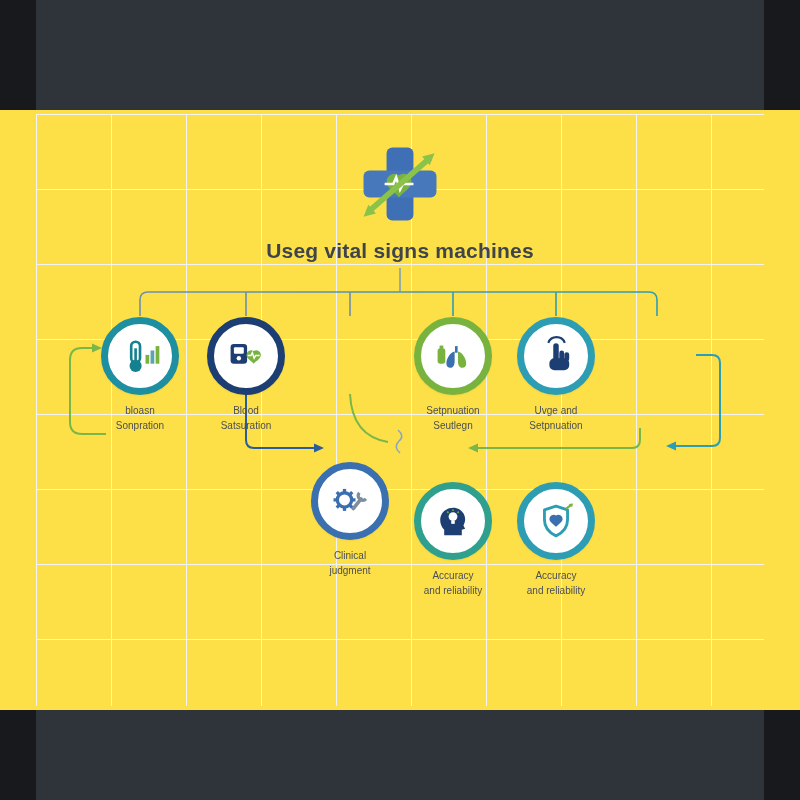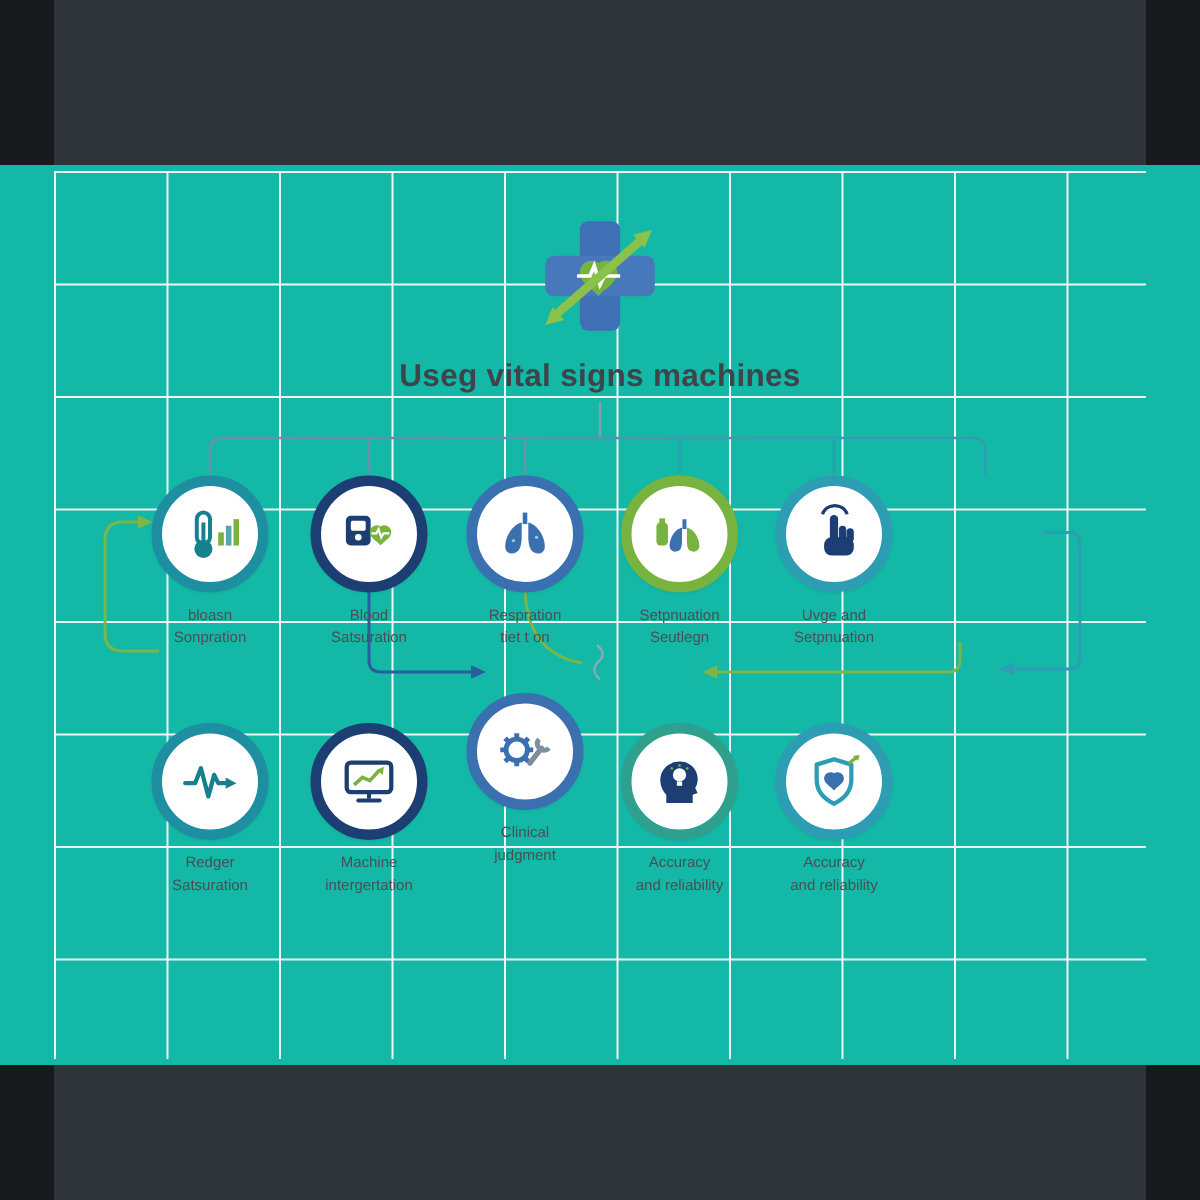--- a/index.html
+++ b/index.html
@@ -7,21 +7,21 @@
   .stage { position:relative; width:800px; height:800px; overflow:hidden; background:#fff; }
 
   
   .bar { position:absolute; left:0; width:800px; background:#2f343a; }
   .bar.top { top:0; height:110px; }
   .bar.bottom { top:710px; height:90px; }
   .corner { position:absolute; top:0; height:100%; width:36px; background:#17191c; }
   .corner.left { left:0; } .corner.right { right:0; }
 
   
-  .content { position:absolute; top:110px; left:0; width:800px; height:600px; background:#14b8a6; }
+  .content { position:absolute; top:110px; left:0; width:800px; height:600px; background:#fde047; }
   .grid { position:absolute; left:36px; top:4px; width:728px; height:592px;
     background-image:linear-gradient(#f1f3f5 1px,transparent 1px),
                      linear-gradient(90deg,#f1f3f5 1px,transparent 1px);
     background-size:75px 75px; }
 
   .connectors { position:absolute; left:0; top:0; width:800px; height:600px; pointer-events:none; }
 
   .center-icon { position:absolute; left:352px; top:26px; width:96px; height:96px; }
 
   .title { position:absolute; left:0; top:129px; width:100%; text-align:center;
@@ -134,35 +134,20 @@
           <path d="M27,27 C25.2,24.6 20.5,22.5 20.5,19 A4.2,4.2 0 0 1 27,15.5 A4.2,4.2 0 0 1 33.5,19 C33.5,22.5 28.8,24.6 27,27 Z" fill="#79b33f"></path>
           <polyline points="21.5,19.6 24.5,19.6 25.8,17 27.4,22 28.8,19.6 32.4,19.6" fill="none" stroke="#fff" stroke-width="1.3"></polyline>
         </svg>
       </div>
       <div class="label">
         <span>Blood</span>
           <span>Satsuration</span>
       </div>
     </div>
 
-    <div class="node tr2">
-      <div class="circle ring-blue">
-        <svg viewBox="0 0 40 40">
-          <path d="M20,7 V14" stroke="#3a6fb0" stroke-width="2.8" fill="none"></path>
-          <path d="M18,13 C13,14 8,21 8,27.5 C8,31.5 11.5,32.6 14.4,31.2 C17.2,29.8 18,26 18,21 Z" fill="#3a6fb0"></path>
-          <path d="M22,13 C27,14 32,21 32,27.5 C32,31.5 28.5,32.6 25.6,31.2 C22.8,29.8 22,26 22,21 Z" fill="#3a6fb0"></path>
-          <circle cx="13" cy="24" r="1" fill="#8fd0e0"></circle>
-            <circle cx="27" cy="22" r="1" fill="#8fd0e0"></circle>
-        </svg>
-      </div>
-      <div class="label">
-        <span>Respration</span>
-          <span>tiet t on</span>
-      </div>
-    </div>
 
     <div class="node tr3">
       <div class="circle ring-green">
         <svg viewBox="0 0 40 40">
           <rect x="6" y="13" width="7" height="14" rx="2.5" fill="#79b33f"></rect>
           <rect x="7.8" y="10.5" width="3.4" height="3" fill="#79b33f"></rect>
           <path d="M23,11 V17" stroke="#3a6fb0" stroke-width="2.4" fill="none"></path>
           <path d="M21.5,16 C17.5,17 14,22 14,27 C14,30.4 17,31.4 19.4,30.2 C21.8,29 21.5,25 21.5,21 Z" fill="#3a6fb0"></path>
           <path d="M24.5,16 C28.5,17 32,22 32,27 C32,30.4 29,31.4 26.6,30.2 C24.2,29 24.5,25 24.5,21 Z" fill="#79b33f"></path>
         </svg>
@@ -183,48 +168,21 @@
           <rect x="14" y="22" width="18" height="11" rx="4.5" fill="#1c3e72"></rect>
         </svg>
       </div>
       <div class="label">
         <span>Uvge and</span>
           <span>Setpnuation</span>
       </div>
     </div>
 
 
-    <div class="node br0">
-      <div class="circle ring-teal">
-        <svg viewBox="0 0 40 40">
-          <polyline points="5,21 11,21 14.5,12 19,29 22.5,16 25,21 30,21" fill="none" stroke="#17808f" stroke-width="2.6" stroke-linejoin="round" stroke-linecap="round"></polyline>
-          <polygon points="36,21 29.5,17.6 29.5,24.4" fill="#17808f"></polygon>
-        </svg>
-      </div>
-      <div class="label">
-        <span>Redger</span>
-          <span>Satsuration</span>
-      </div>
-    </div>
-
-    <div class="node br1">
-      <div class="circle ring-navy">
-        <svg viewBox="0 0 40 40">
-          <rect x="6.5" y="8.5" width="27" height="18" rx="2.5" fill="#fff" stroke="#1c3e72" stroke-width="2.6"></rect>
-          <polyline points="11,22 16,17.5 20.5,19.5 26,13.5" fill="none" stroke="#79b33f" stroke-width="2.2"></polyline>
-          <polygon points="29,11 28.4,16 24.6,13" fill="#79b33f"></polygon>
-          <line x1="20" y1="27" x2="20" y2="30.5" stroke="#1c3e72" stroke-width="2.4"></line>
-          <line x1="13.5" y1="31.5" x2="26.5" y2="31.5" stroke="#1c3e72" stroke-width="2.4" stroke-linecap="round"></line>
-        </svg>
-      </div>
-      <div class="label">
-        <span>Machine</span>
-          <span>intergertation</span>
-      </div>
-    </div>
+
 
     <div class="node br2">
       <div class="circle ring-blue">
         <svg viewBox="0 0 40 40">
           <circle cx="15" cy="19" r="6.5" fill="none" stroke="#3a6fb0" stroke-width="3"></circle>
           <g stroke="#3a6fb0" stroke-width="3">
             <line x1="22" y1="19" x2="25" y2="19"></line>
               <line x1="19.95" y1="23.95" x2="22.07" y2="26.07"></line>
             <line x1="15" y1="26" x2="15" y2="29"></line>
               <line x1="10.05" y1="23.95" x2="7.93" y2="26.07"></line>

